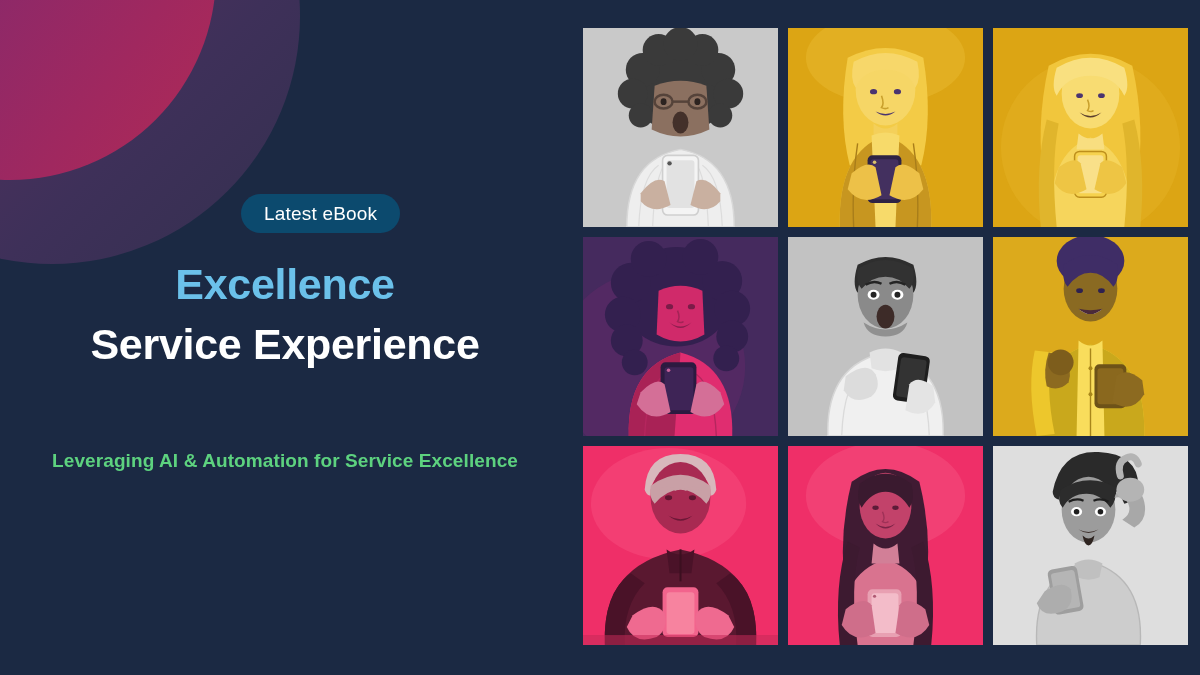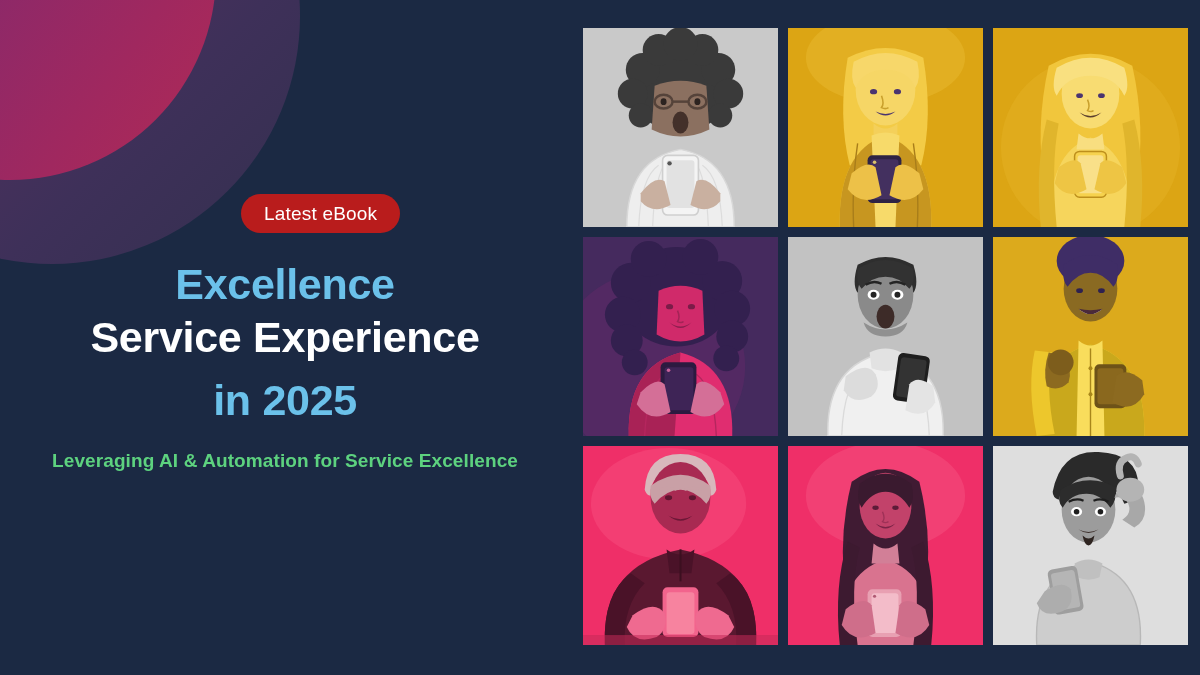--- a/index.html
+++ b/index.html
@@ -41,21 +41,21 @@
     left:0; top:0;
     width:570px; height:675px;
   }
   .badge {
     position:absolute;
     left:241px; top:194px;
     height:39px;
     padding:0 23px;
     display:flex; align-items:center; justify-content:center;
     border-radius:20px;
-    background:#b91c1c;
+    background:#0c4a6e;
     color:#ffffff;
     font-size:19px;
     font-weight:400;
     letter-spacing:0.2px;
     white-space:nowrap;
   }
   .title-block {
     position:absolute;
     left:0; top:258px;
     width:570px;
@@ -63,21 +63,21 @@
   }
   .title-line {
     display:block;
     font-size:43px;
     font-weight:700;
     line-height:53px;
     letter-spacing:-0.3px;
     white-space:nowrap;
   }
   .t-accent { color:#6bc1ea; }
-  .t-white  { color:#ffffff; }
+  .t-white  { color:#ffffff;margin-top:7px; }
   .t-line3  { color:#6bc1ea; margin-top:10px; }
 
   .subtitle {
     position:absolute;
     left:0; top:450px;
     width:570px;
     text-align:center;
     font-size:19px;
     font-weight:700;
     color:#5dd27f;
@@ -110,21 +110,20 @@
   <div class="deco-outer"></div>
   <div class="deco-inner"></div>
 
   <div class="left-col">
 
     <div class="badge">Latest eBook</div>
 
     <div class="title-block">
       <span class="title-line t-accent">Excellence</span>
       <span class="title-line t-white">Service Experience</span>
-      <span class="title-line t-line3">in 2025</span>
     </div>
 
     <div class="subtitle">Leveraging AI &amp; Automation for Service Excellence</div>
   </div>
 
   <div class="grid">
 
     <div class="tile">
       <svg viewBox="0 0 200 200" preserveAspectRatio="xMidYMid slice">
         <rect width="200" height="200" fill="#c9c9c9"></rect>

